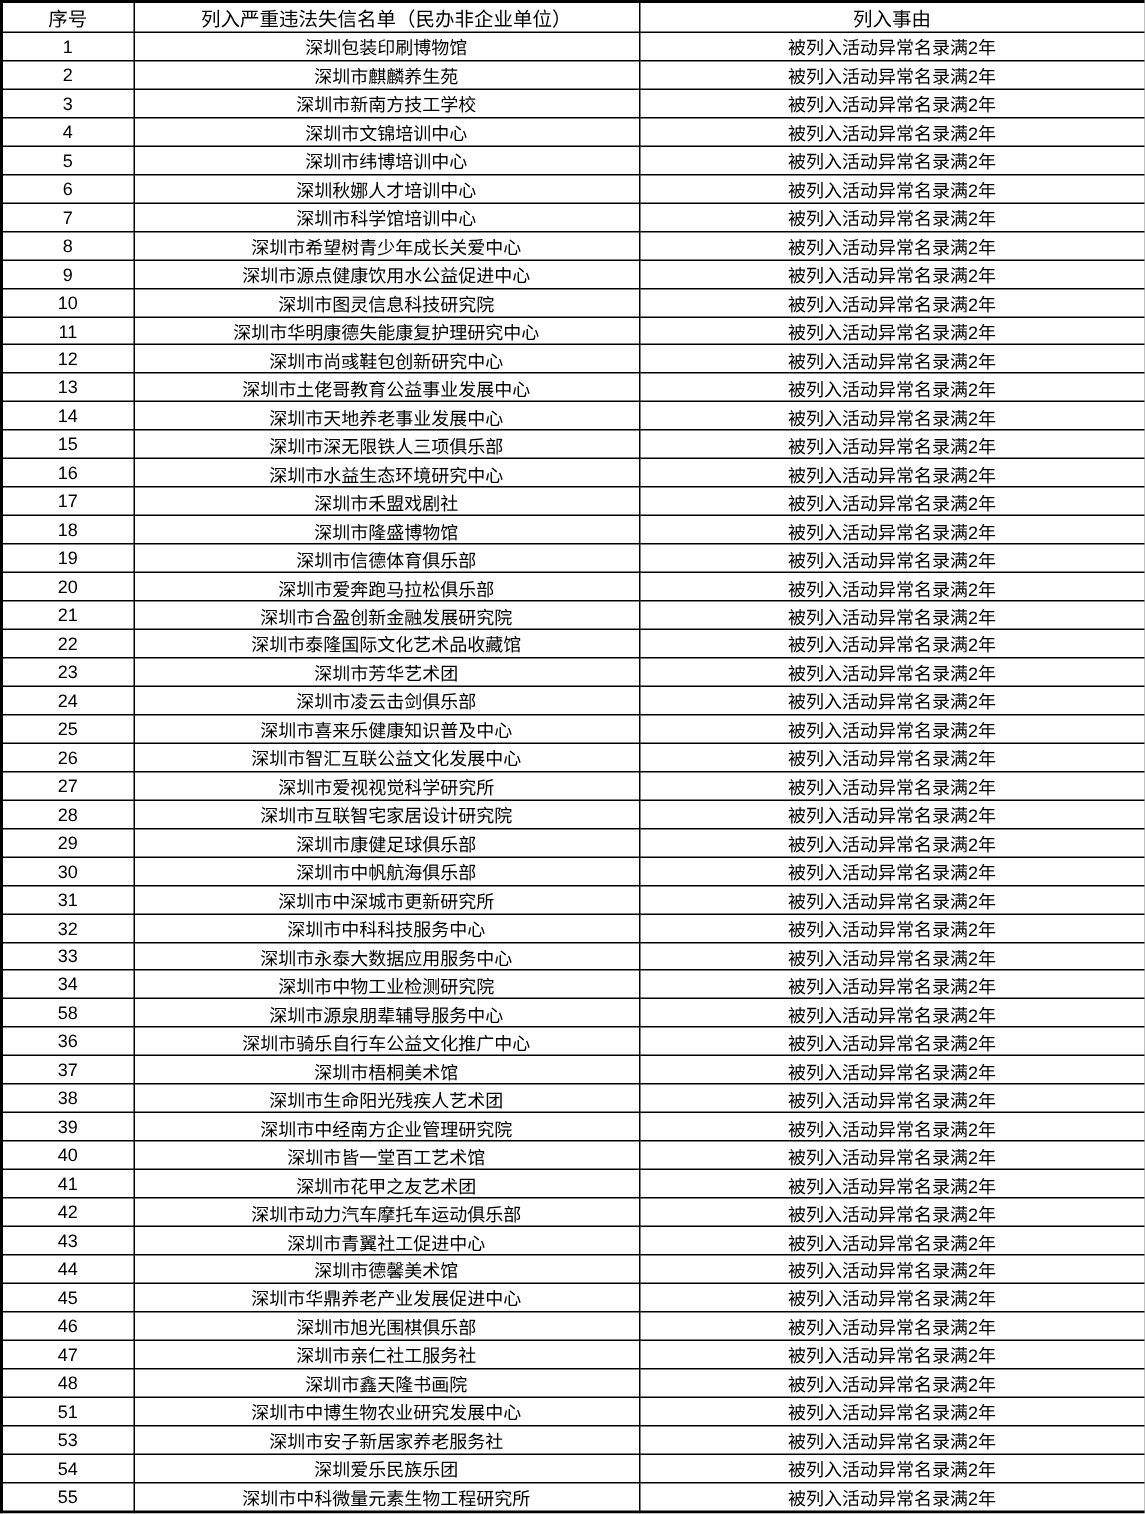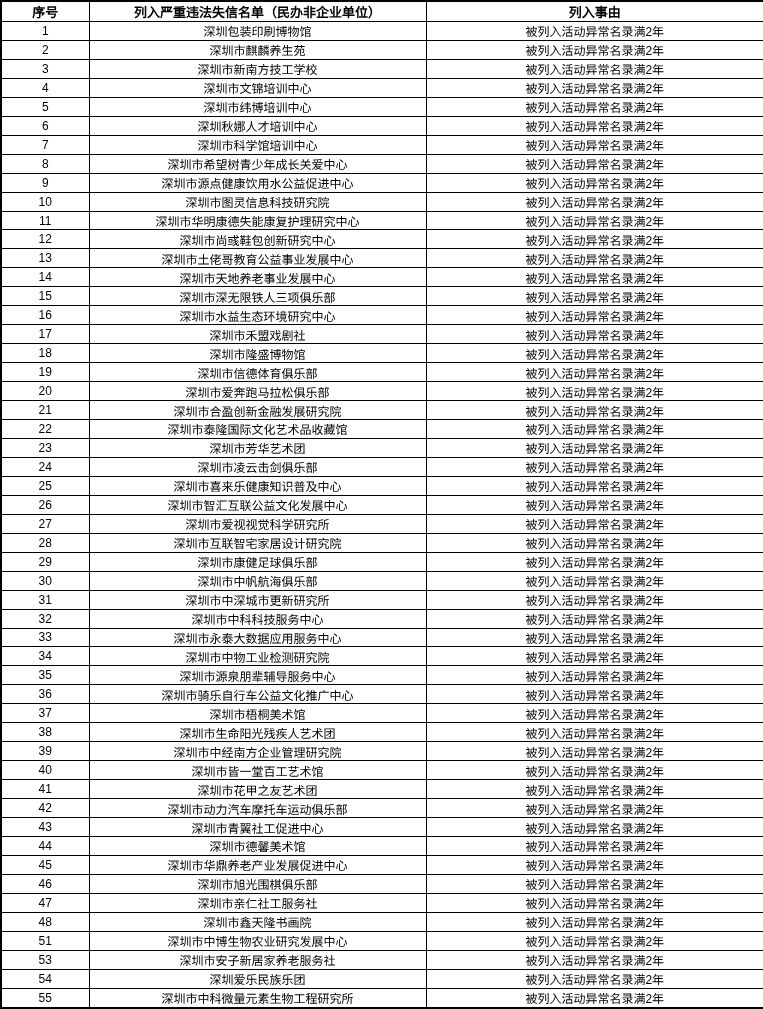--- a/index.html
+++ b/index.html
@@ -21,21 +21,21 @@
     border: 1px solid #000000;
     text-align: center;
     vertical-align: middle;
     padding: 0 2px;
     overflow: hidden;
     white-space: nowrap;
     height: 17px;
   }
   table.blacklist th {
     font-size: 13px;
-    font-weight: bold;
+    font-weight: normal;
   }
   table.blacklist td {
     font-size: 12px;
     font-weight: normal;
   }
 </style>
 </head>
 <body>
 
 <table class="blacklist">
@@ -216,21 +216,21 @@
         <td>33</td>
         <td>深圳市永泰大数据应用服务中心</td>
         <td>被列入活动异常名录满2年</td>
       </tr>
       <tr>
         <td>34</td>
         <td>深圳市中物工业检测研究院</td>
         <td>被列入活动异常名录满2年</td>
       </tr>
       <tr>
-        <td>35</td>
+        <td>58</td>
         <td>深圳市源泉朋辈辅导服务中心</td>
         <td>被列入活动异常名录满2年</td>
       </tr>
       <tr>
         <td>36</td>
         <td>深圳市骑乐自行车公益文化推广中心</td>
         <td>被列入活动异常名录满2年</td>
       </tr>
       <tr>
         <td>37</td>

